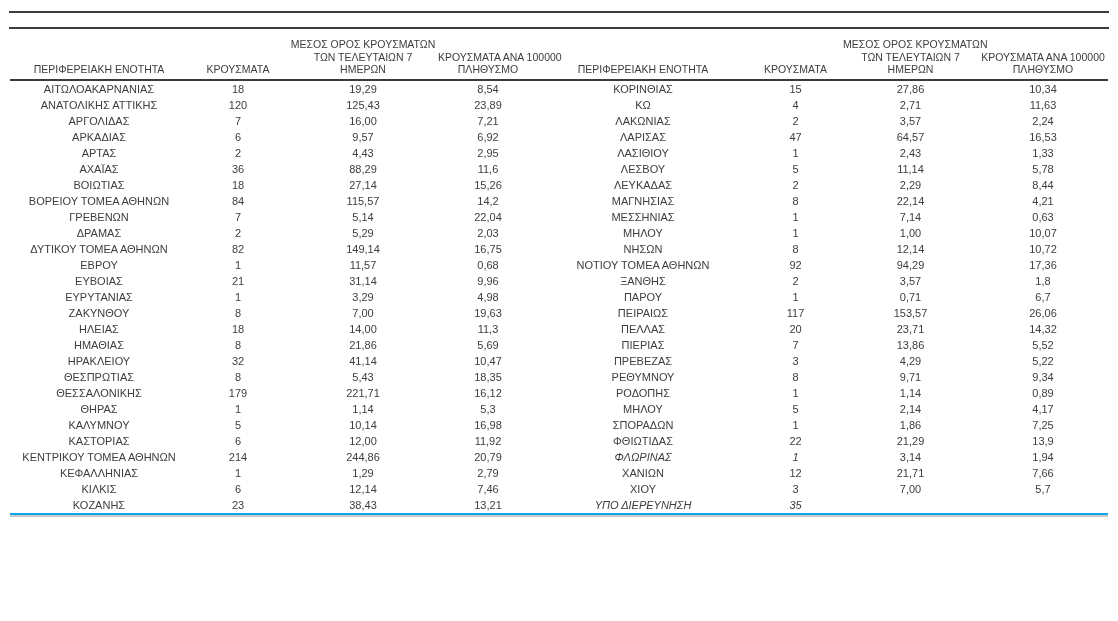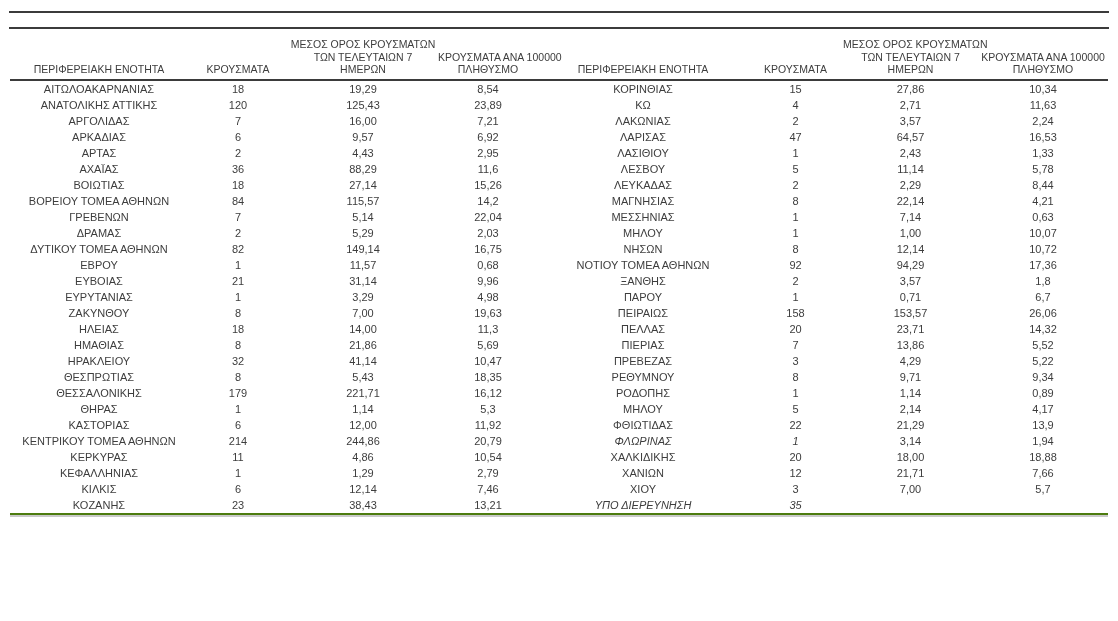--- a/index.html
+++ b/index.html
@@ -37,21 +37,21 @@
   tbody td {
     font-size:11px;
     height:16px;
     line-height:16px;
     padding:0;
     text-align:center;
     white-space:nowrap;
     color:#3d3d3d;
   }
   tbody tr:last-child td {
-    border-bottom:2px solid #4d7c0f;
+    border-bottom:2px solid #0ea5e9;
     box-shadow:0 3px 0 #c9c9c9;
   }
   .italic { font-style:italic; }
 </style>
 </head>
 <body>
 
 <div class="page">
   <div class="rule rule-1"></div>
   <div class="rule rule-2"></div>
@@ -233,21 +233,21 @@
           <td>1</td>
           <td>0,71</td>
           <td>6,7</td>
         </tr>
         <tr>
           <td>ΖΑΚΥΝΘΟΥ</td>
           <td>8</td>
           <td>7,00</td>
           <td>19,63</td>
           <td>ΠΕΙΡΑΙΩΣ</td>
-          <td>158</td>
+          <td>117</td>
           <td>153,57</td>
           <td>26,06</td>
         </tr>
         <tr>
           <td>ΗΛΕΙΑΣ</td>
           <td>18</td>
           <td>14,00</td>
           <td>11,3</td>
           <td>ΠΕΛΛΑΣ</td>
           <td>20</td>
@@ -298,50 +298,50 @@
           <td>ΘΗΡΑΣ</td>
           <td>1</td>
           <td>1,14</td>
           <td>5,3</td>
           <td>ΜΗΛΟΥ</td>
           <td>5</td>
           <td>2,14</td>
           <td>4,17</td>
         </tr>
         <tr>
+          <td>ΚΑΛΥΜΝΟΥ</td>
+          <td>5</td>
+          <td>10,14</td>
+          <td>16,98</td>
+          <td>ΣΠΟΡΑΔΩΝ</td>
+          <td>1</td>
+          <td>1,86</td>
+          <td>7,25</td>
+        </tr>
+        <tr>
           <td>ΚΑΣΤΟΡΙΑΣ</td>
           <td>6</td>
           <td>12,00</td>
           <td>11,92</td>
           <td>ΦΘΙΩΤΙΔΑΣ</td>
           <td>22</td>
           <td>21,29</td>
           <td>13,9</td>
         </tr>
         <tr>
           <td>ΚΕΝΤΡΙΚΟΥ ΤΟΜΕΑ ΑΘΗΝΩΝ</td>
           <td>214</td>
           <td>244,86</td>
           <td>20,79</td>
           <td class="italic">ΦΛΩΡΙΝΑΣ</td>
           <td class="italic">1</td>
           <td>3,14</td>
           <td>1,94</td>
         </tr>
         <tr>
-          <td>ΚΕΡΚΥΡΑΣ</td>
-          <td>11</td>
-          <td>4,86</td>
-          <td>10,54</td>
-          <td>ΧΑΛΚΙΔΙΚΗΣ</td>
-          <td>20</td>
-          <td>18,00</td>
-          <td>18,88</td>
-        </tr>
-        <tr>
           <td>ΚΕΦΑΛΛΗΝΙΑΣ</td>
           <td>1</td>
           <td>1,29</td>
           <td>2,79</td>
           <td>ΧΑΝΙΩΝ</td>
           <td>12</td>
           <td>21,71</td>
           <td>7,66</td>
         </tr>
         <tr>

